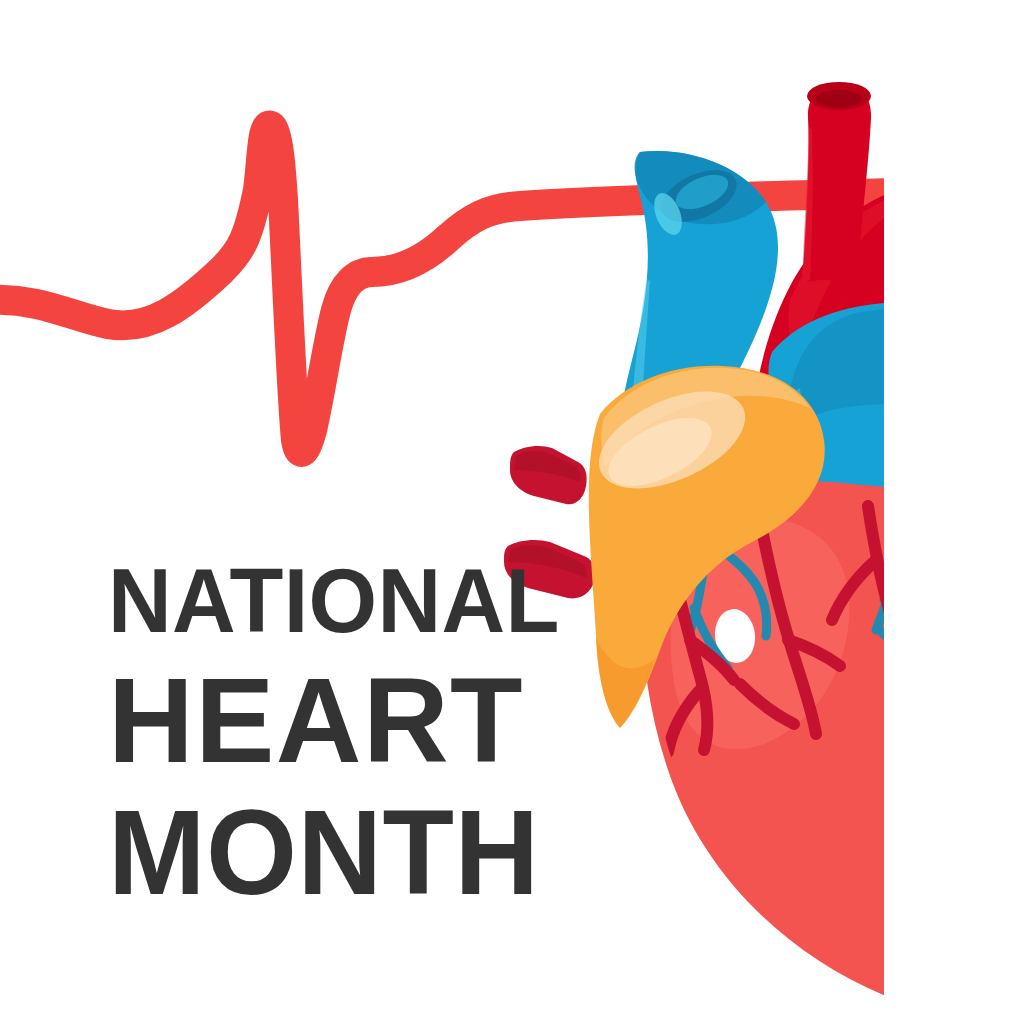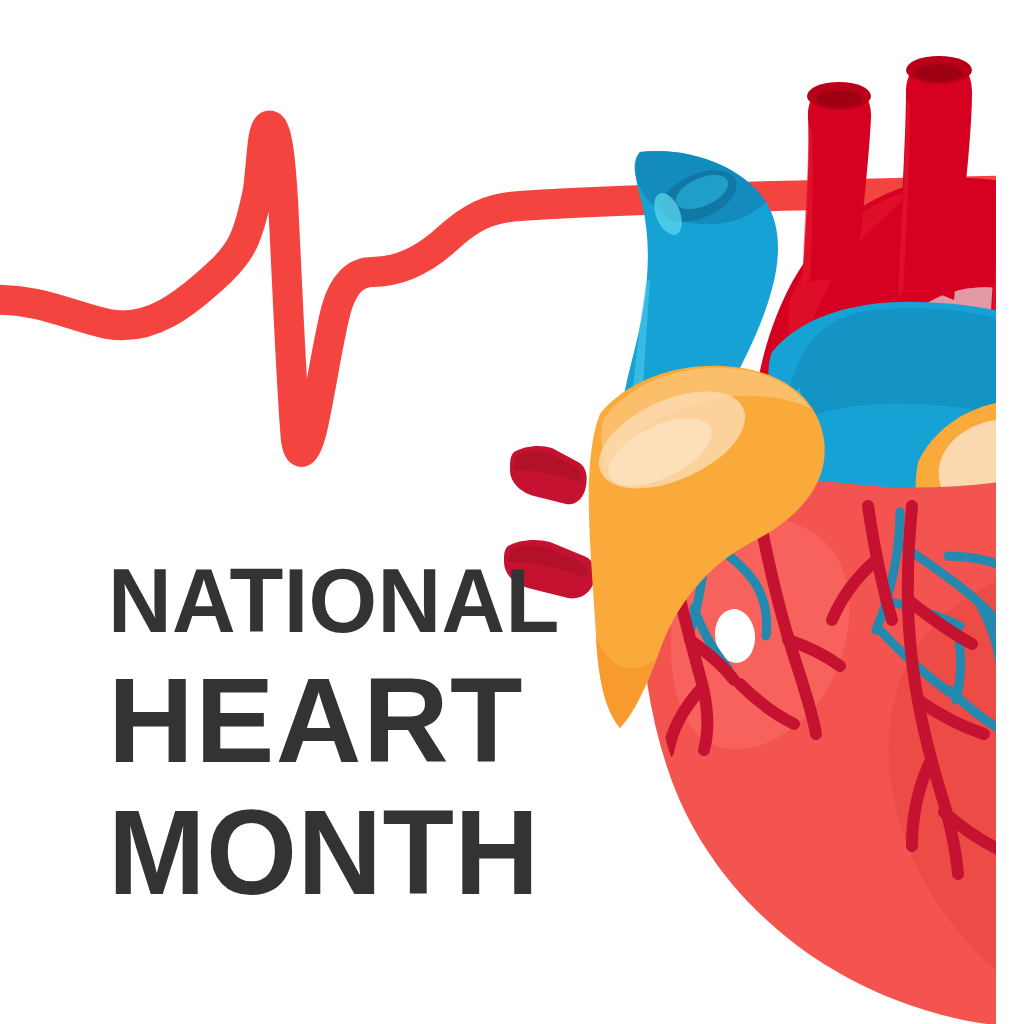--- a/index.html
+++ b/index.html
@@ -6,21 +6,21 @@
   html, body {
     margin: 0;
     padding: 0;
     background: #ffffff;
   }
   body {
     font-family: "Liberation Sans", sans-serif;
   }
   #poster {
     position: relative;
-    width: 996px;
+    width: 884px;
     height: 1024px;
     background: #ffffff;
     overflow: hidden;
   }
   #poster svg.layer {
     position: absolute;
     top: 0;
     left: 0;
     width: 1024px;
     height: 1024px;

